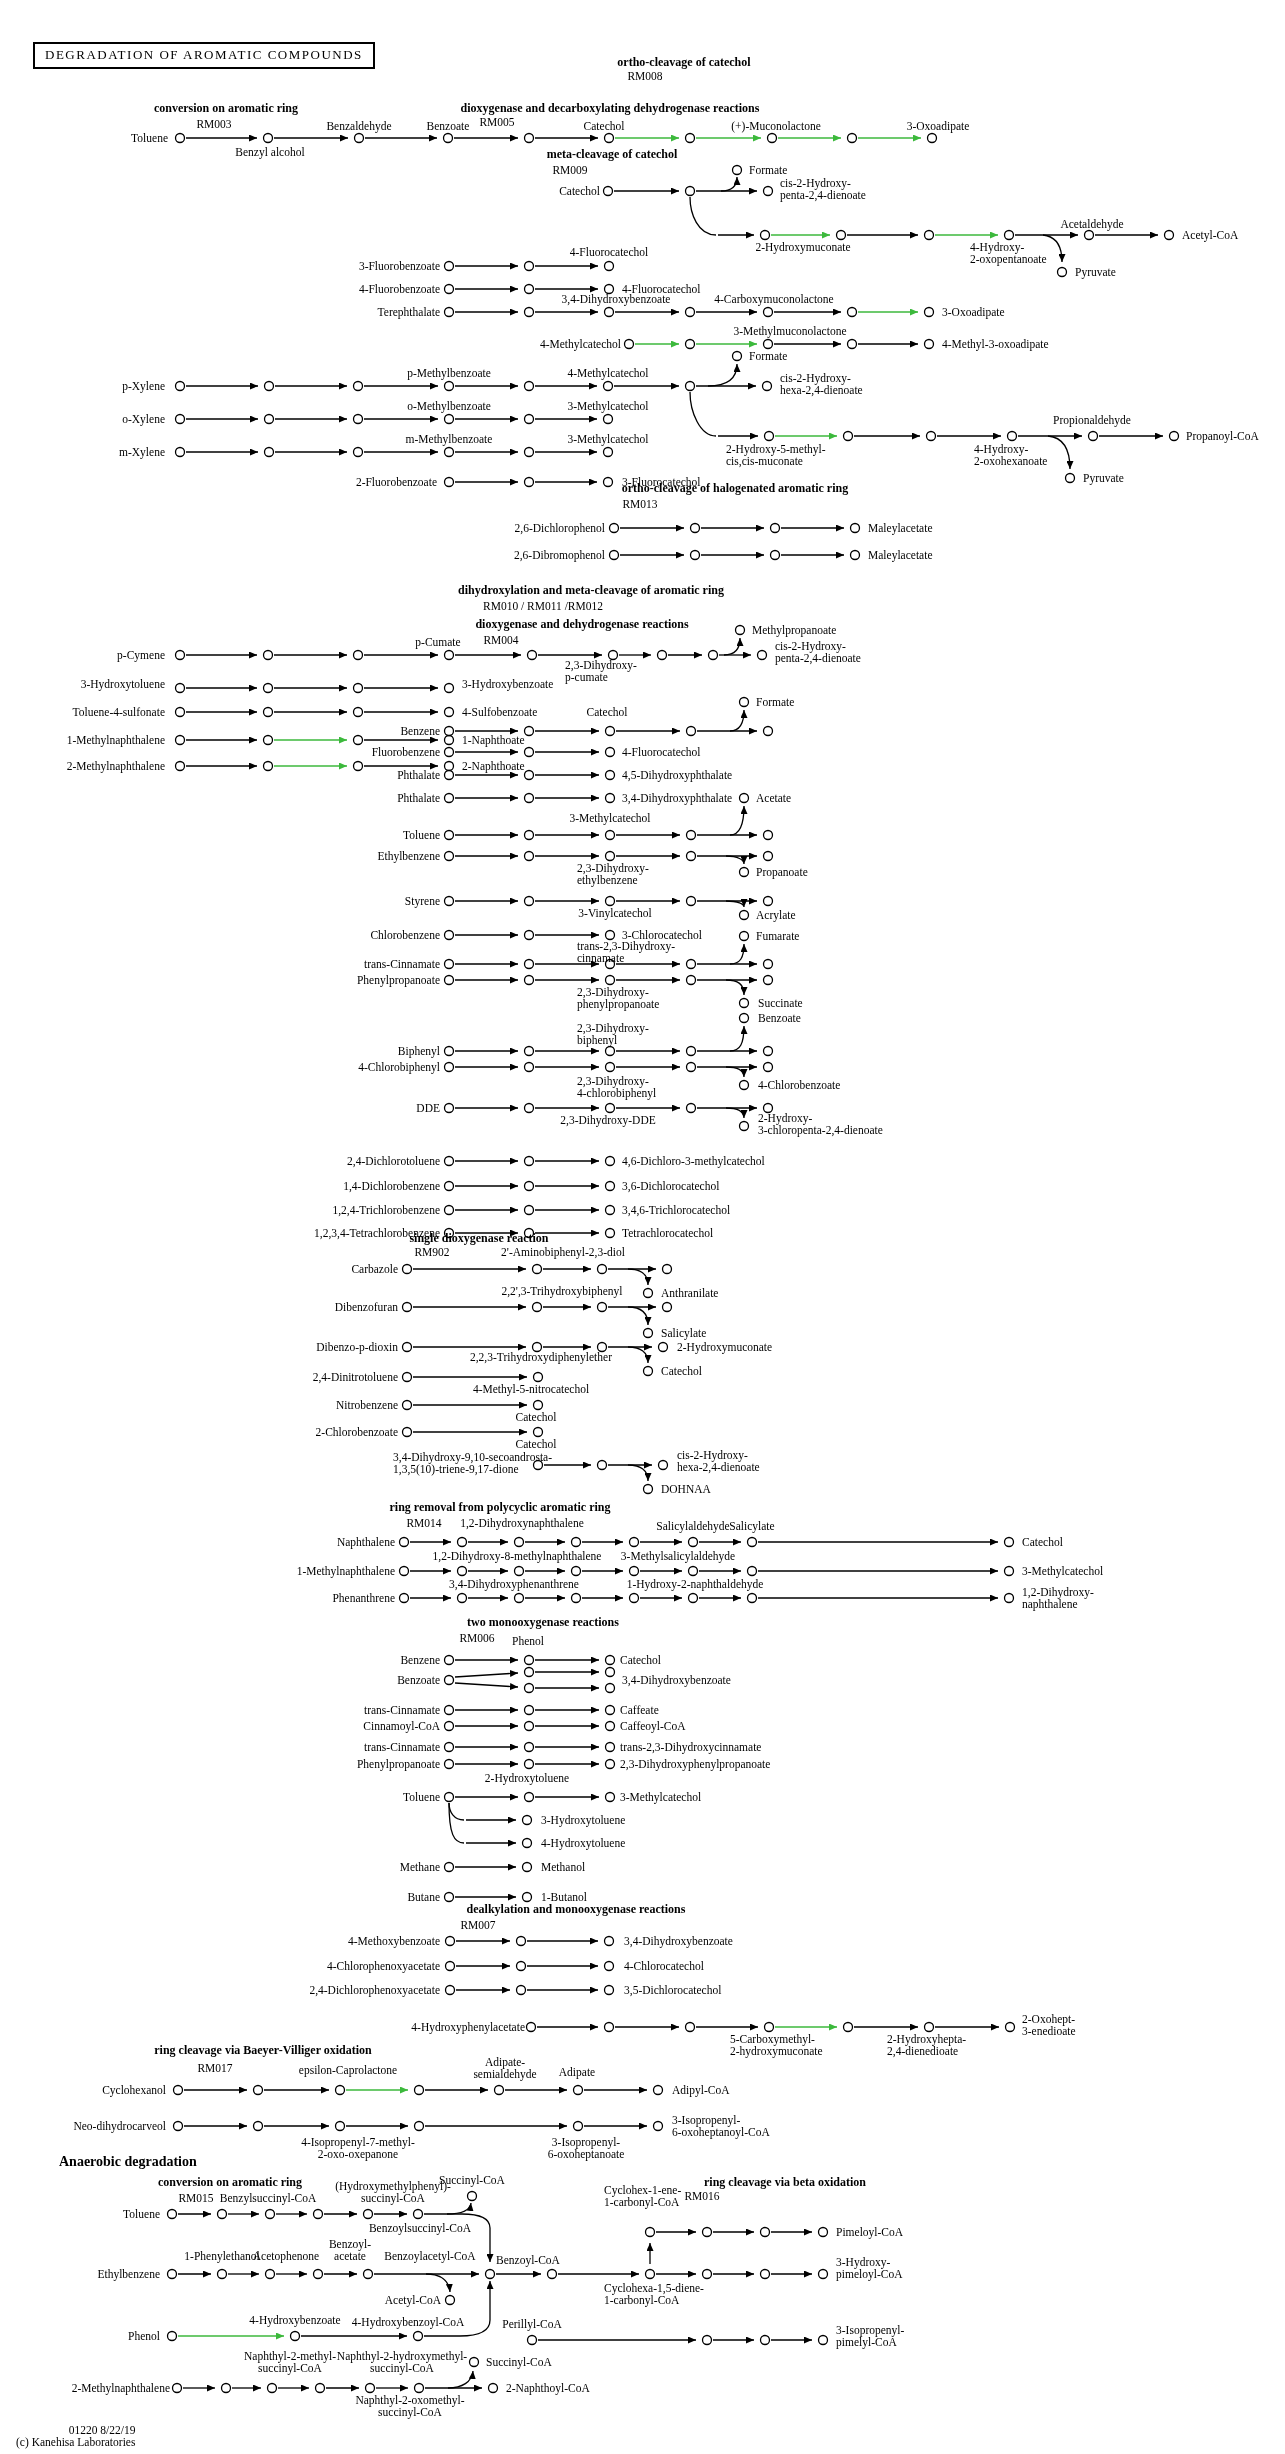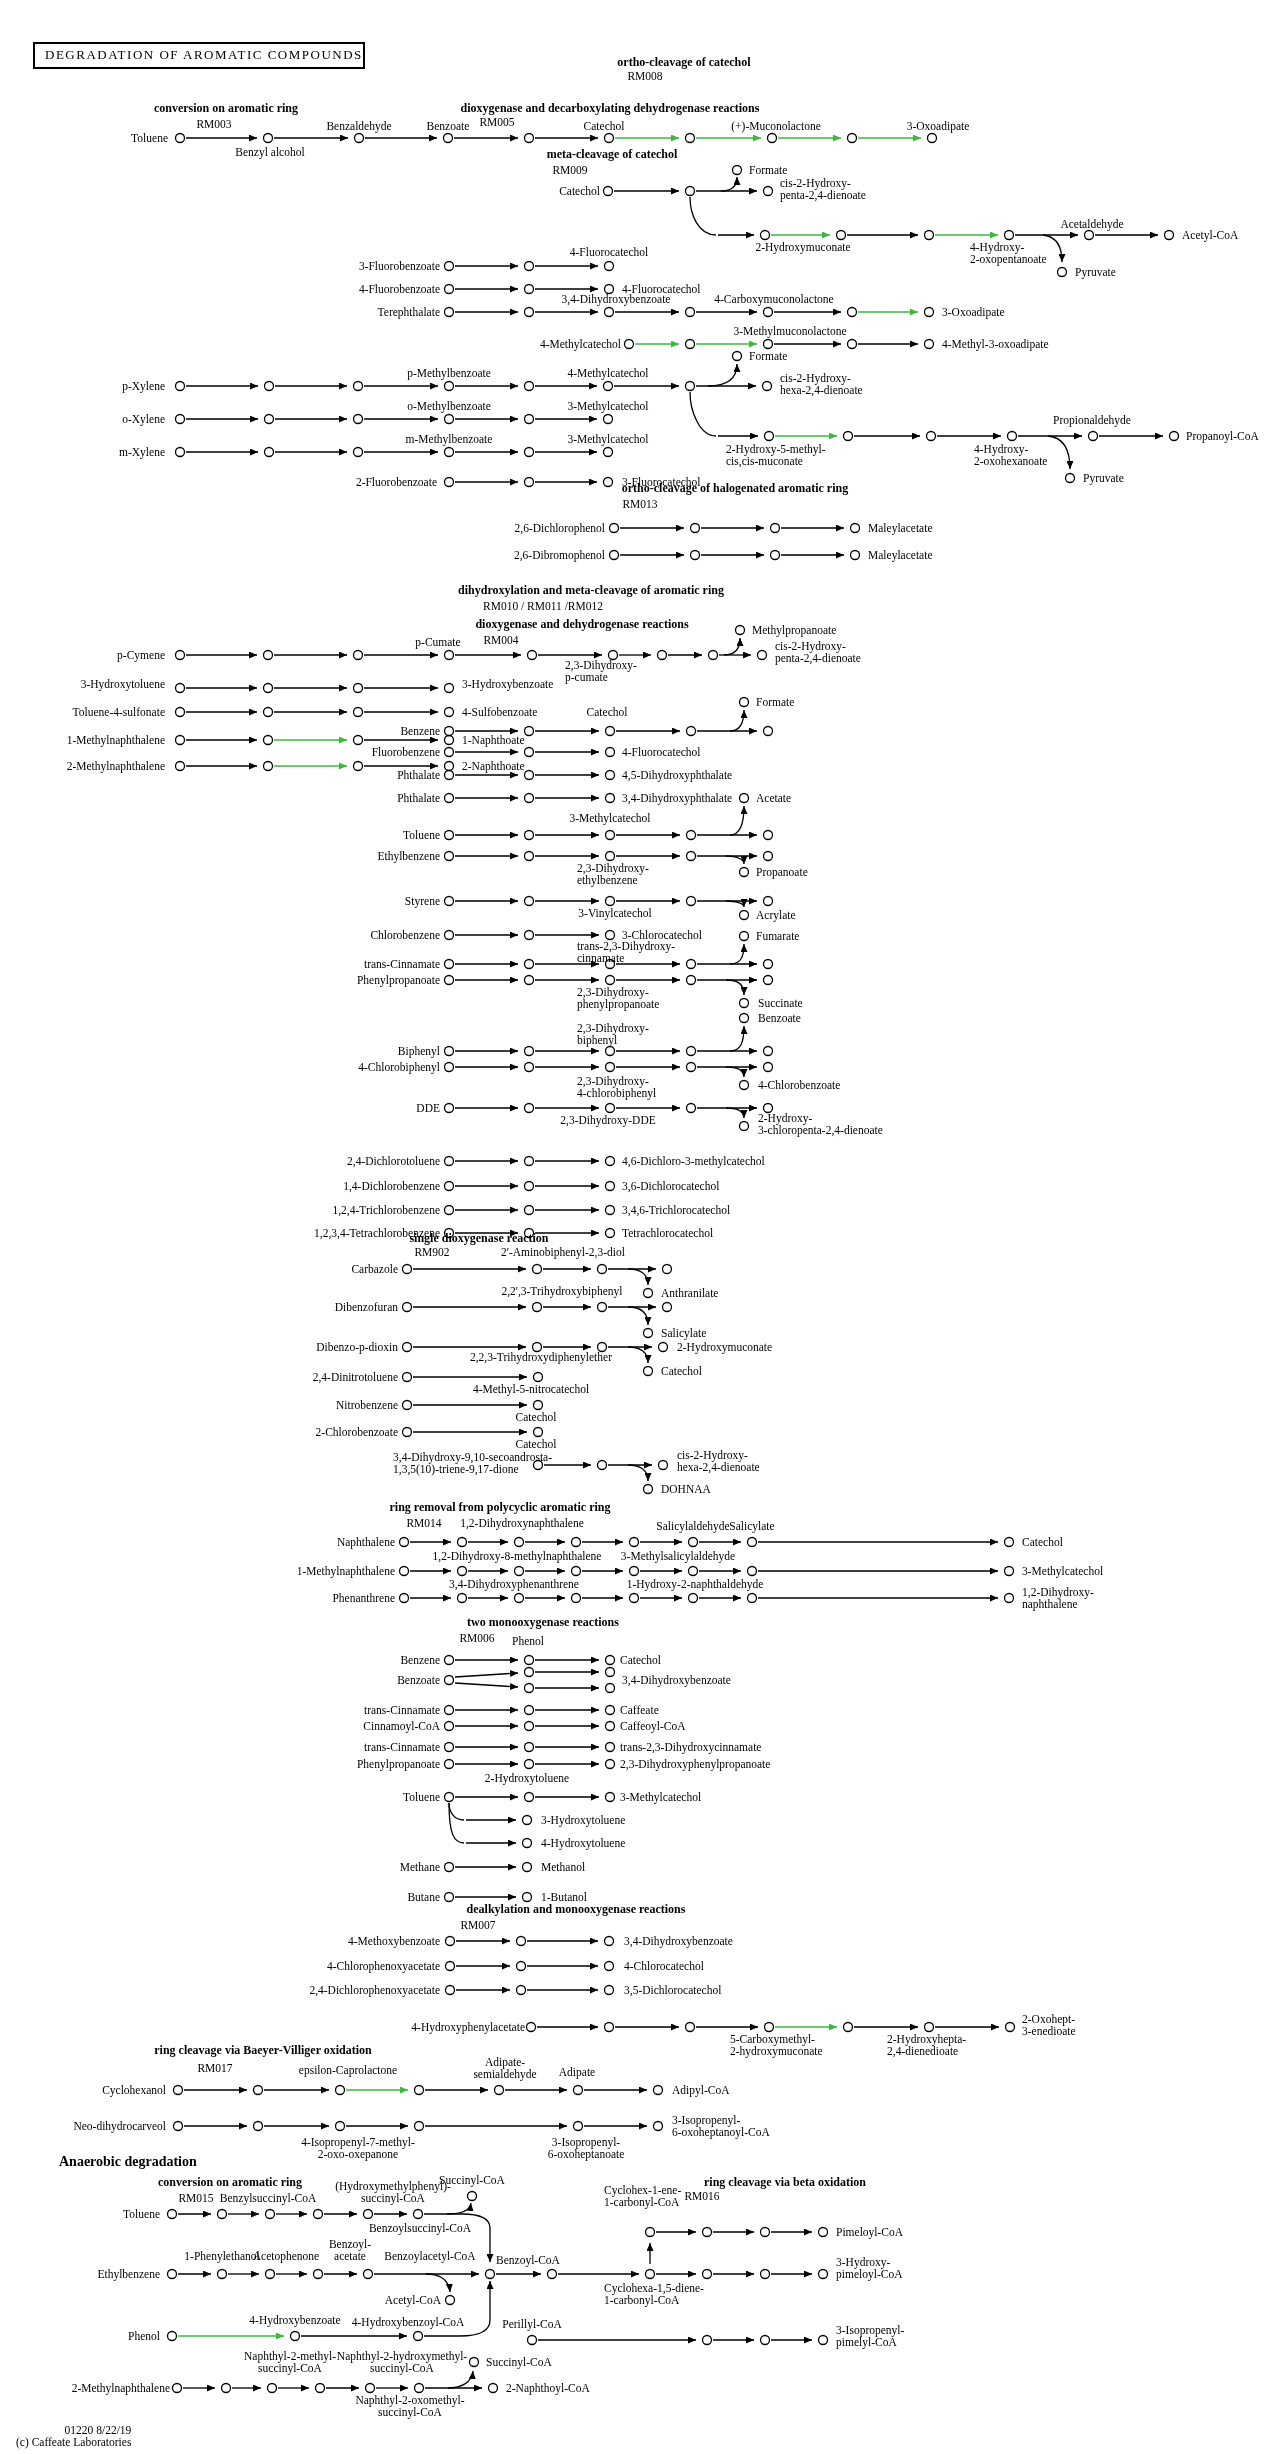--- a/index.html
+++ b/index.html
@@ -1,18 +1,18 @@
 <!DOCTYPE html>
 <html><head>
 <meta charset="utf-8">
 <style>
   html,body{margin:0;padding:0;background:#fff;}
   #page{position:relative;width:1285px;height:2454px;background:#fff;outline:1px solid #000;font-family:"Liberation Serif",serif;}
   #canvas{position:absolute;left:0;top:0;}
-  #title-box{position:absolute;left:33px;top:42px;border:2px solid #000;padding:3px 0 4px 10px;font-size:13px;letter-spacing:1.5px;color:#000;background:#fff;white-space:nowrap;}
+  #title-box{position:absolute;left:33px;top:42px;border:2px solid #000;padding:3px 10px 4px 10px;font-size:13px;letter-spacing:1.5px;color:#000;background:#fff;white-space:nowrap;}
   #footer{position:absolute;left:16px;top:2424px;font-size:11.5px;color:#000;line-height:12px;text-align:right;}
   .svgtext{font-family:"Liberation Serif",serif;}
 </style>
 </head>
 <body>
 
 <div id="page">
   <svg id="canvas" width="1285" height="2454" viewBox="0 0 1285 2454" xmlns="http://www.w3.org/2000/svg">
       <defs>
         <marker id="arr-k" markerWidth="8" markerHeight="7" refX="8" refY="3.5" orient="auto" markerUnits="userSpaceOnUse">
@@ -887,15 +887,15 @@
         <text x="402" y="2372" text-anchor="middle" class="svgtext" fill="#000000" font-size="11.5">succinyl-CoA</text>
         <text x="410" y="2404" text-anchor="middle" class="svgtext" fill="#000000" font-size="11.5">Naphthyl-2-oxomethyl-</text>
         <text x="410" y="2416" text-anchor="middle" class="svgtext" fill="#000000" font-size="11.5">succinyl-CoA</text>
         <text x="486" y="2366" text-anchor="start" class="svgtext" fill="#000000" font-size="11.5">Succinyl-CoA</text>
         <text x="506" y="2392" text-anchor="start" class="svgtext" fill="#000000" font-size="11.5">2-Naphthoyl-CoA</text>
       </g>
     </svg>
   <div id="title-box">DEGRADATION OF AROMATIC COMPOUNDS</div>
   <div id="footer">
     <div>01220 8/22/19</div>
-    <div>(c) Caffeate Laboratories</div>
+    <div>(c) Kanehisa Laboratories</div>
   </div>
 </div>
 
 </body></html>

